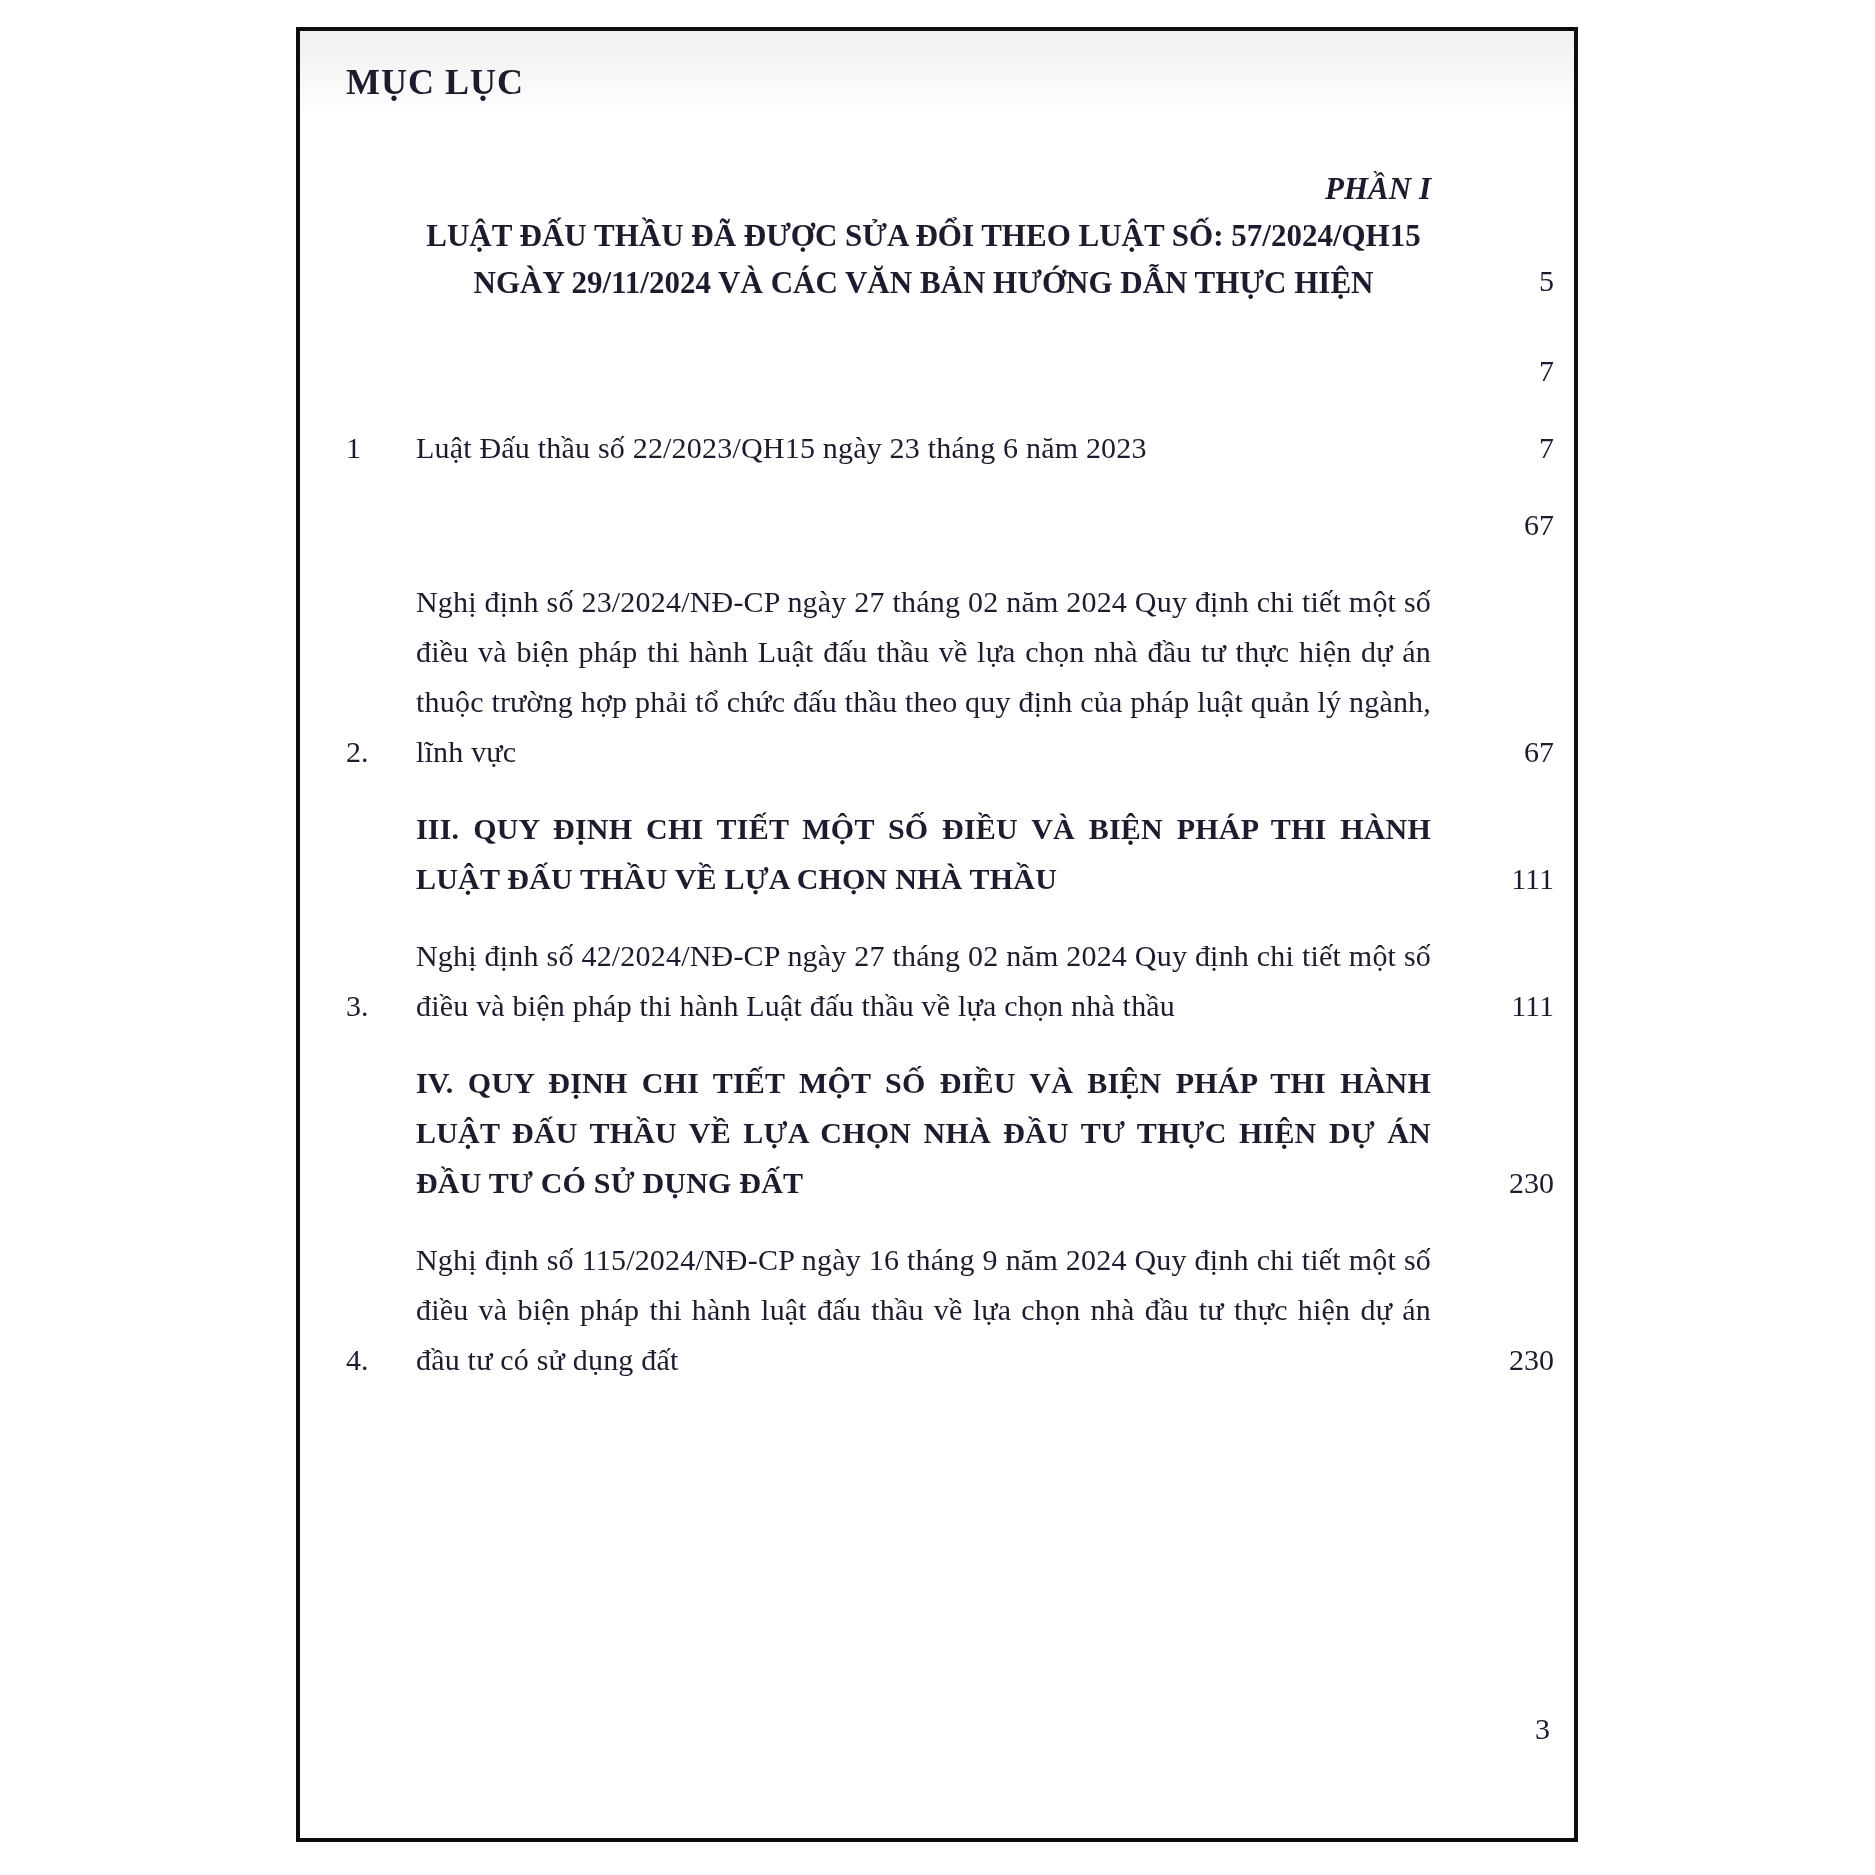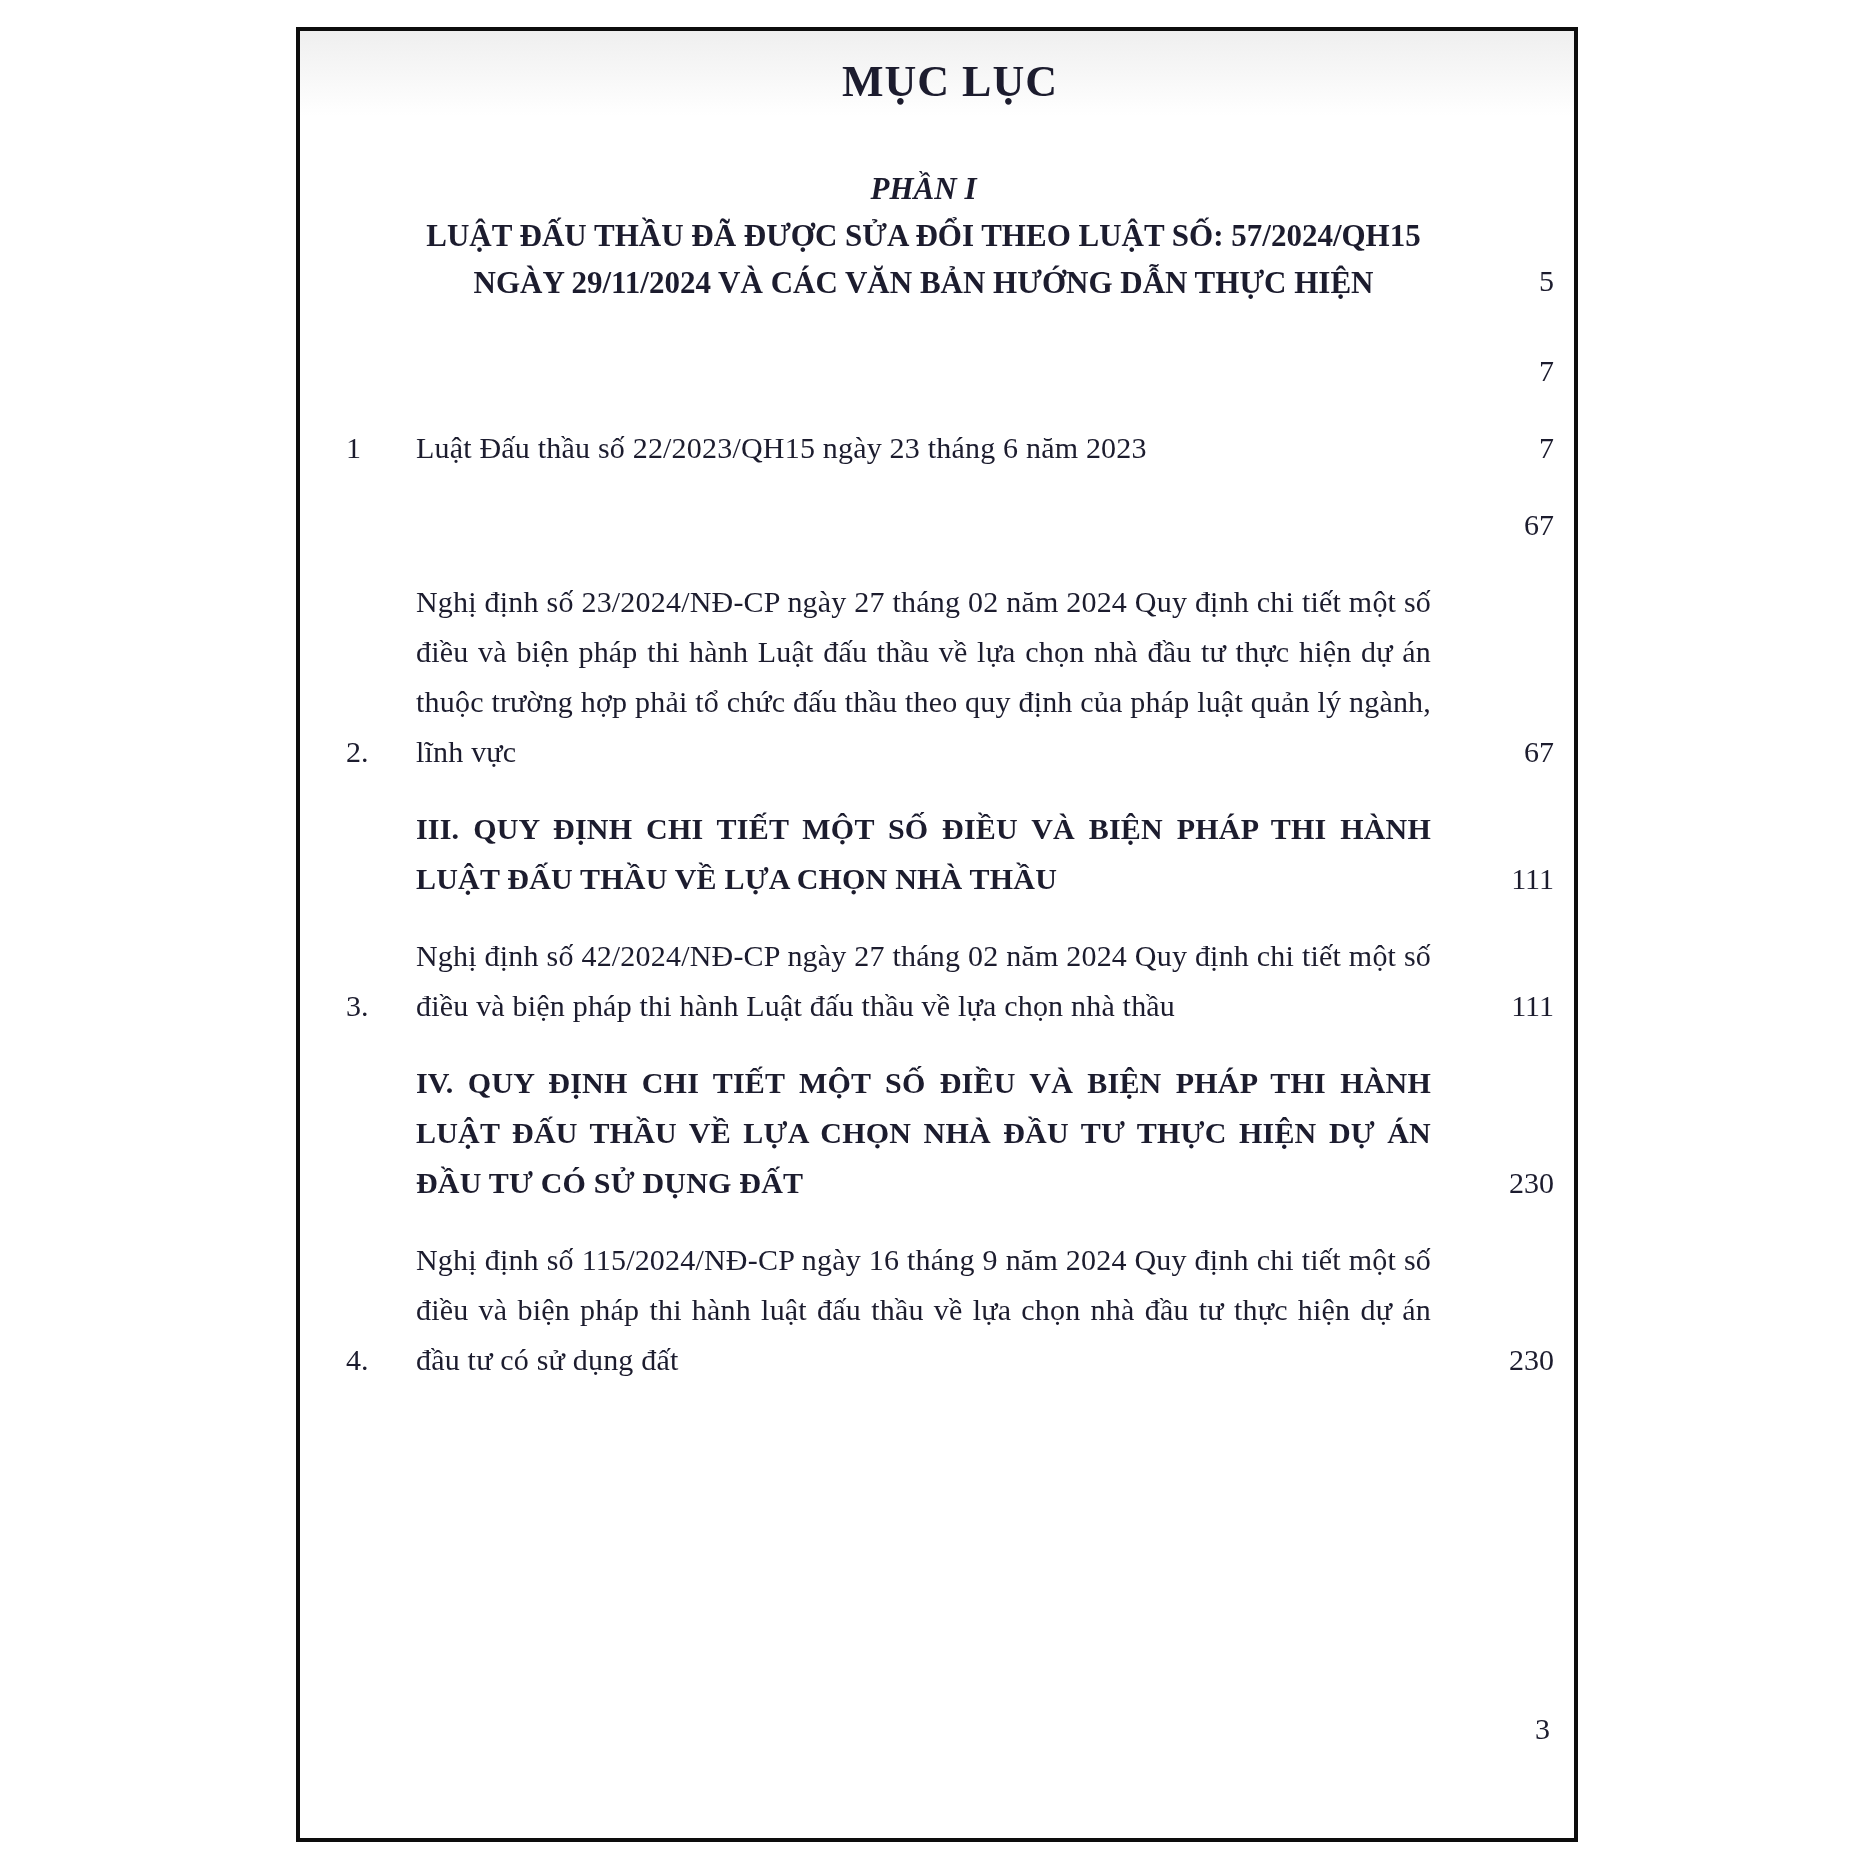--- a/index.html
+++ b/index.html
@@ -4,31 +4,31 @@
 <style>
   html,body{margin:0;padding:0;background:#ffffff;}
   body{width:1875px;height:1875px;position:relative;font-family:"Liberation Serif", serif;color:#1c1c2e;}
   .doc-page{
     position:absolute;left:296px;top:27px;width:1282px;height:1815px;
     box-sizing:border-box;border:4px solid #0d0d0d;
     background:linear-gradient(180deg,#efefef 0px,#ffffff 85px) #ffffff;
   }
   .content{position:relative;box-sizing:border-box;height:100%;padding:24px 20px 0 46px;}
   .toc-title{
-    text-align:center;font-weight:bold;font-size:44px;line-height:54px;
+    font-weight:bold;font-size:36px;line-height:54px;
     letter-spacing:1px;margin-bottom:56px;
   }
   .trang-row{text-align:right;font-style:italic;font-size:30px;line-height:40px;margin-bottom:42px;padding-right:6px;}
   .row{display:flex;align-items:flex-end;}
   .num-col{flex:none;width:70px;font-size:30px;line-height:50px;}
   .text-col{flex:none;width:1015px;}
   .page-col{flex:1 1 auto;text-align:right;font-size:30px;line-height:50px;font-weight:normal;}
   .part{margin-bottom:40px;}
   .part .text-col{text-align:center;font-weight:bold;font-size:31px;line-height:47px;}
-  .part-label{font-style:italic;}
+  .part-label{font-style:italic;text-align:right;}
   .section{margin-bottom:27px;}
   .section .text-col{
     font-weight:bold;font-size:30px;line-height:50px;
     text-align:justify;text-align-last:left;letter-spacing:0.2px;
   }
   .item{margin-bottom:27px;}
   .item .text-col{
     font-size:30px;line-height:50px;
     text-align:justify;text-align-last:left;letter-spacing:0.2px;
   }

